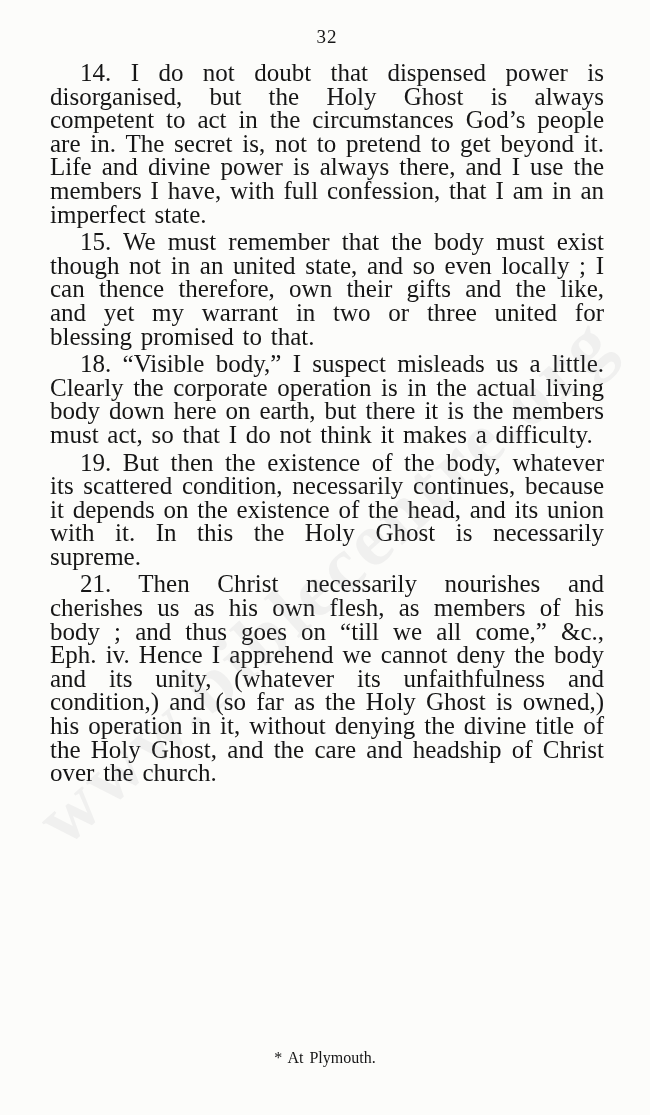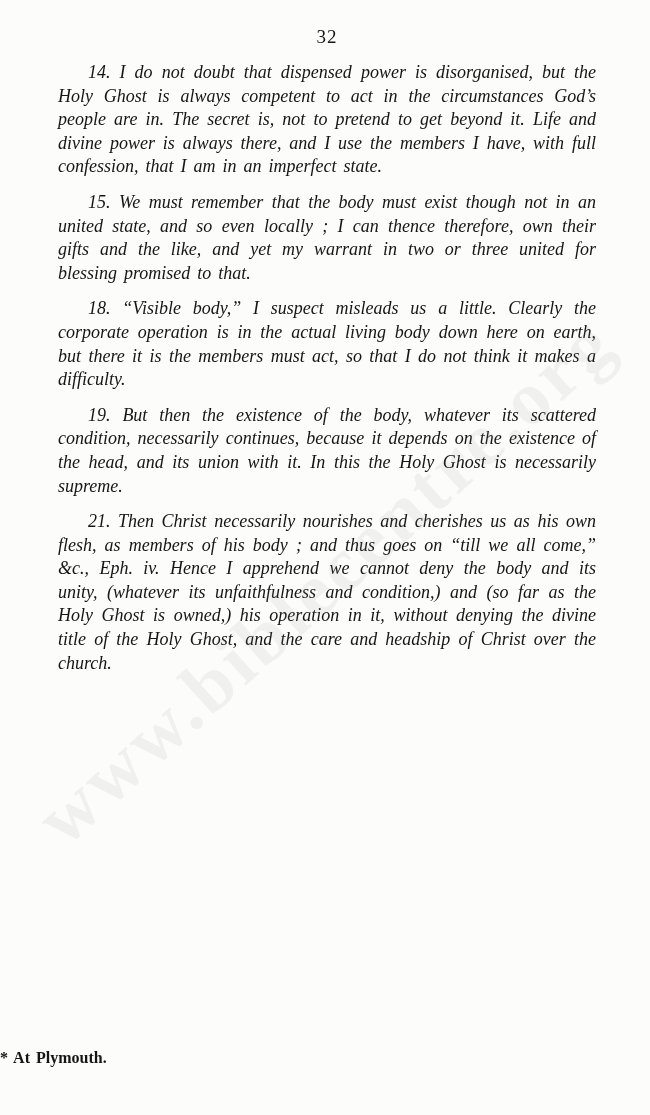--- a/index.html
+++ b/index.html
@@ -18,39 +18,38 @@
     inset: 0;
     padding: 20px 42px 0 46px;
   }
   .page-number {
     text-align: center;
     font-size: 19px;
     letter-spacing: 1px;
     margin: 6px 0 13px 0;
   }
   .content p {
-    margin: 12px;
-    font-size: 18px;
+    margin: 4px;
+    font-size: 25px;
     line-height: 23.6px;
     text-align: justify;
     text-indent: 30px;
     word-spacing: 2.5px;
-    font-style: italic;
   }
   .content p.last-line-justify {
     text-align-last: justify;
   }
   .footnote {
     position: absolute;
     left: 0;
     right: 0;
     bottom: 48px;
+    text-align: center;
     font-size: 16px;
     word-spacing: 2px;
-    font-weight: bold;
   }
   .watermark {
     position: absolute;
     top: 52%;
     left: 50%;
     transform: translate(-50%, -50%) rotate(-42deg);
     font-size: 76px;
     font-weight: bold;
     letter-spacing: 4px;
     color: rgba(135, 135, 145, 0.10);

